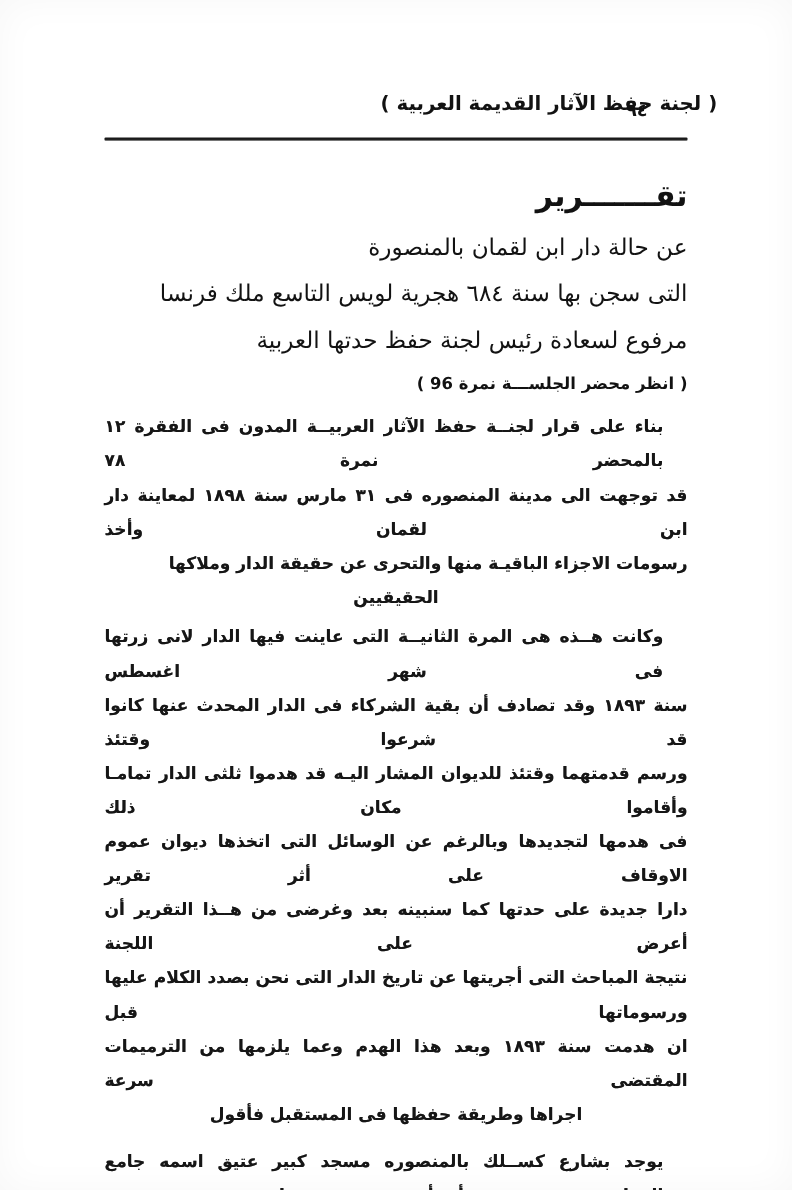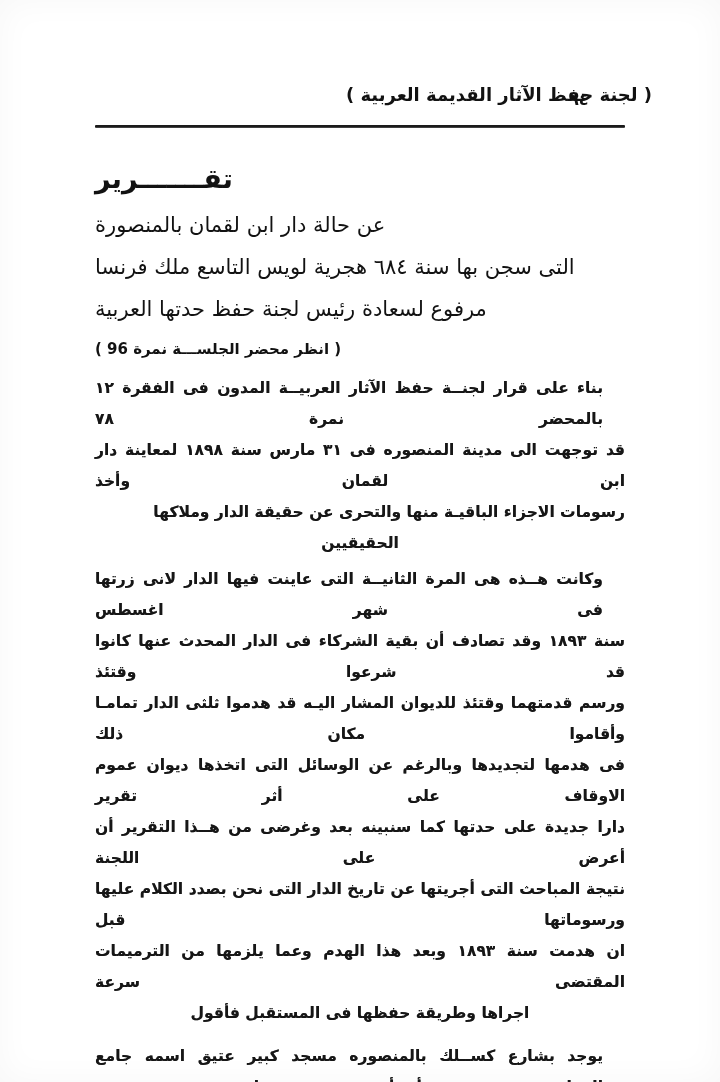--- a/index.html
+++ b/index.html
@@ -45,21 +45,21 @@
     font-weight:bold;
     padding-left:31px;
   }
   .rule{
     margin-top:19px;
     height:3px;
     background:linear-gradient(to bottom,#1a1a1a 0%,#1a1a1a 55%,#555 100%);
     border-radius:1px;
   }
   
-  .titleblock{text-align:left;}
+  .titleblock{text-align:right;}
   .t-main{
     margin-top:34px;
     font-size:27px;
     font-weight:bold;
     line-height:34px;
   }
   .t-sub{
     font-size:21px;
     font-weight:normal;
     line-height:42px;

